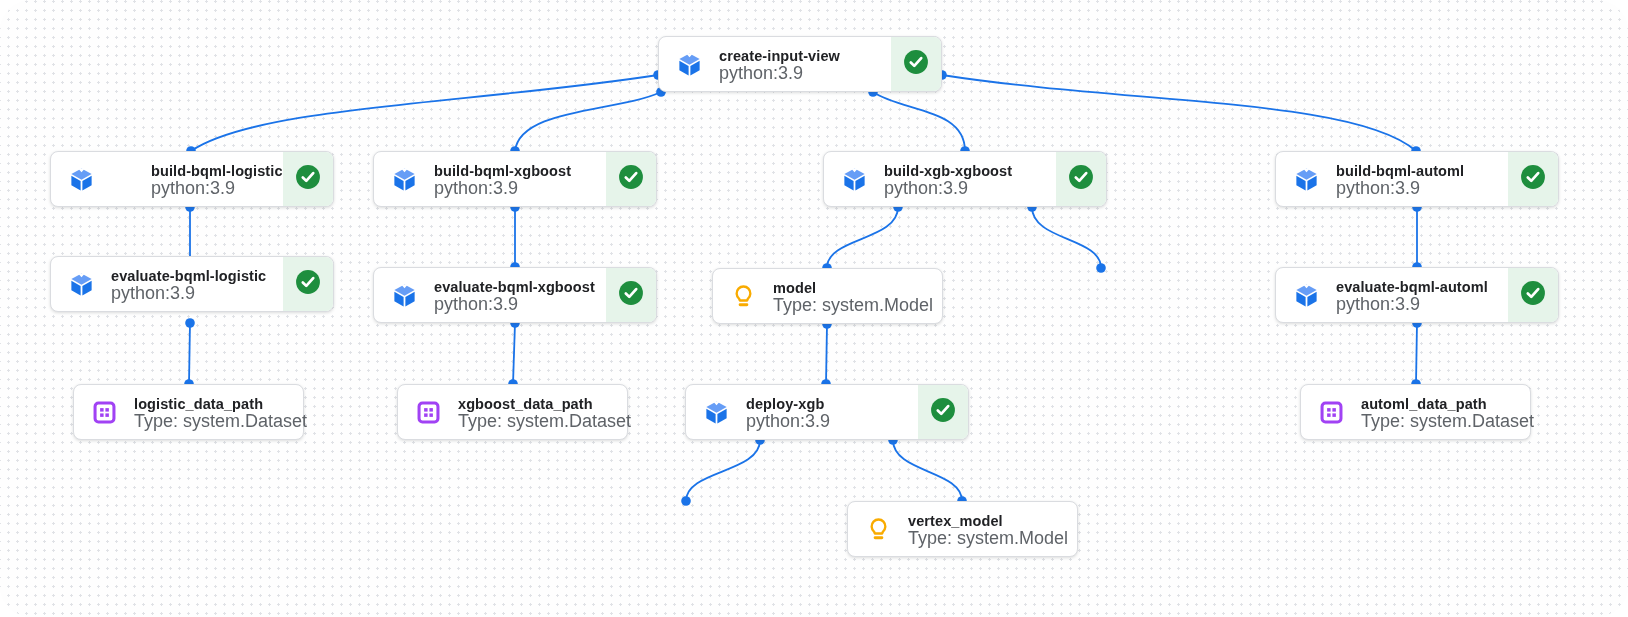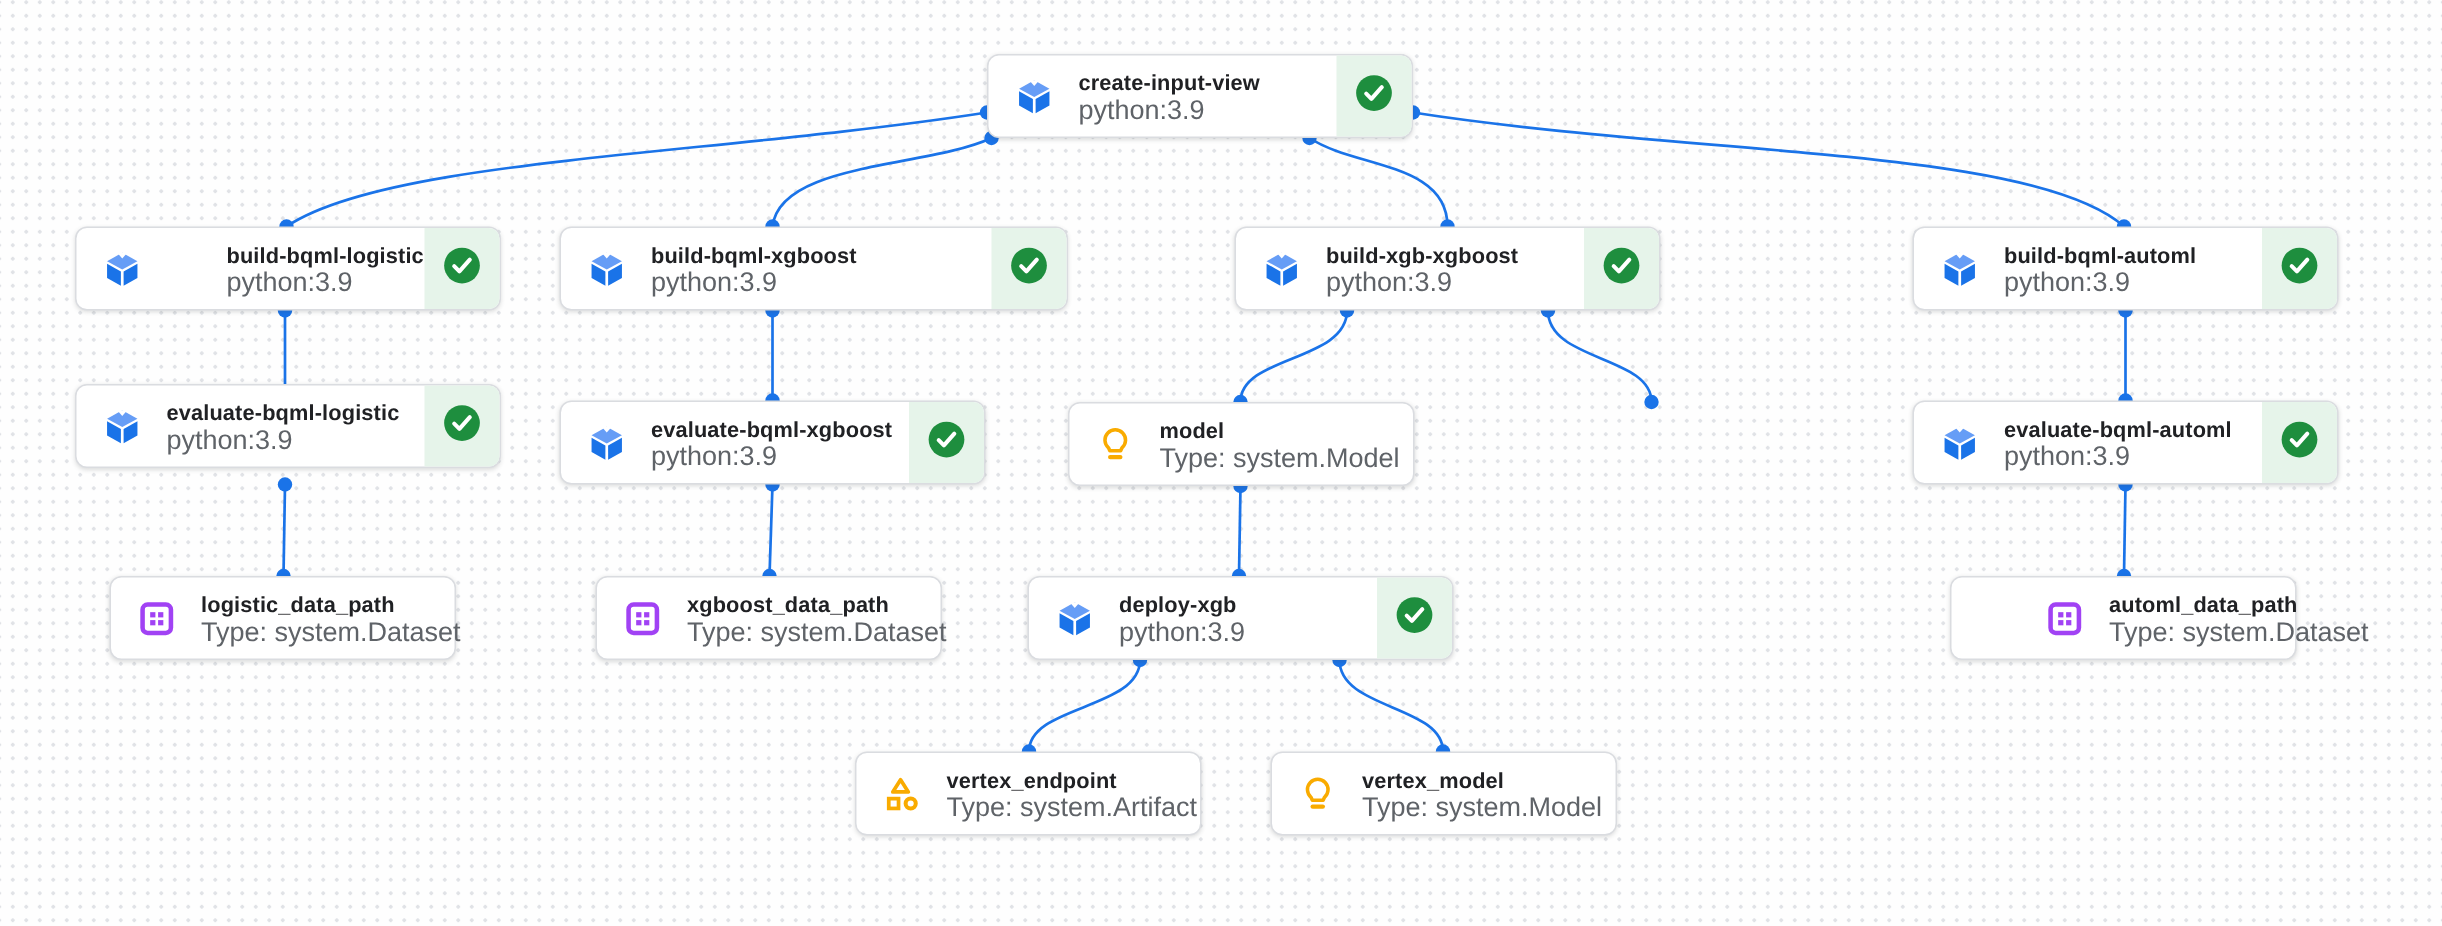--- a/index.html
+++ b/index.html
@@ -8,20 +8,21 @@
     background:#ffffff;
   }
   #canvas{
     position:relative;
     width:1628px;height:617px;
     overflow:hidden;
     background-color:#fefefe;
     background-image:radial-gradient(circle,#e0e2e6 1.1px, transparent 1.3px);
     background-size:9px 9px;
     background-position:4px 6px;
+    border-radius:32px;
   }
   #edges{position:absolute;left:0;top:0;width:1628px;height:617px;}
   #edges path{fill:none;stroke-width:1.8px;}
   .node{
     position:absolute;
     background:#ffffff;
     border:1px solid #dadce0;
     border-radius:8px;
     box-shadow:0 1px 3px rgba(60,64,67,.18);
     display:flex;
@@ -146,21 +147,21 @@
         <div class="title">build-bqml-logistic</div>
         <div class="subtitle">python:3.9</div>
       </div>
       <div class="status" style="background: rgb(230, 244, 234);">
         <span><svg width="26" height="26" viewBox="0 0 24 24">
             <circle cx="12" cy="12" r="11" fill="#1e8e3e"></circle>
             <path d="M7.2 12.4 l3.2 3.2 l6.4 -7.2" fill="none" stroke="#ffffff" stroke-width="2.5" stroke-linecap="round" stroke-linejoin="round"></path>
           </svg></span>
       </div>
     </div>
-    <div class="node execution" style="left: 373px; top: 151px; width: 339px; height: 56px;">
+    <div class="node execution" style="left: 373px; top: 151px; width: 284px; height: 56px;">
       <span class="icon">
         <svg width="27" height="27" viewBox="0 0 24 24">
           <polygon points="12,2.2 21,7.2 12,12.2 3,7.2" fill="#669df6"></polygon>
           <polygon points="9,2.2 15,2.2 12,5.6" fill="#ffffff"></polygon>
           <polygon points="3,8.7 11.2,13.3 11.2,21.8 3,17.2" fill="#1a73e8"></polygon>
           <polygon points="21,8.7 12.8,13.3 12.8,21.8 21,17.2" fill="#1a73e8"></polygon>
         </svg>
       </span>
       <div class="txt">
         <div class="title">build-bqml-xgboost</div>
@@ -328,48 +329,35 @@
           <rect x="12.8" y="8.1" width="3.1" height="3.1" fill="#a142f4"></rect>
           <rect x="8.1" y="12.8" width="3.1" height="3.1" fill="#a142f4"></rect>
           <rect x="12.8" y="12.8" width="3.1" height="3.1" fill="#a142f4"></rect>
         </svg>
       </span>
       <div class="txt">
         <div class="title">xgboost_data_path</div>
         <div class="subtitle">Type: system.Dataset</div>
       </div>
     </div>
-    <div class="node artifact" style="left: 1300px; top: 384px; width: 231px; height: 56px; padding-left: 45px;">
+    <div class="node artifact" style="left: 1300px; top: 384px; width: 231px; height: 56px;">
       <span class="icon">
         <svg width="27" height="27" viewBox="0 0 24 24">
           <rect x="3.6" y="3.6" width="16.8" height="16.8" rx="3" fill="none" stroke="#a142f4" stroke-width="2.7"></rect>
           <rect x="8.1" y="8.1" width="3.1" height="3.1" fill="#a142f4"></rect>
           <rect x="12.8" y="8.1" width="3.1" height="3.1" fill="#a142f4"></rect>
           <rect x="8.1" y="12.8" width="3.1" height="3.1" fill="#a142f4"></rect>
           <rect x="12.8" y="12.8" width="3.1" height="3.1" fill="#a142f4"></rect>
         </svg>
       </span>
       <div class="txt">
         <div class="title">automl_data_path</div>
         <div class="subtitle">Type: system.Dataset</div>
       </div>
     </div>
-    <div class="node artifact" style="left: 570px; top: 501px; width: 231px; height: 56px;">
-      <span class="icon">
-        <svg width="27" height="27" viewBox="0 0 24 24">
-          <path d="M11 3.4 L15.6 10.6 H6.4 Z" fill="none" stroke="#f9ab00" stroke-width="2.2" stroke-linejoin="round"></path>
-          <rect x="4" y="14.6" width="5.8" height="5.8" fill="none" stroke="#f9ab00" stroke-width="2.2"></rect>
-          <circle cx="17" cy="17.5" r="3" fill="none" stroke="#f9ab00" stroke-width="2.4"></circle>
-        </svg>
-      </span>
-      <div class="txt">
-        <div class="title">vertex_endpoint</div>
-        <div class="subtitle">Type: system.Artifact</div>
-      </div>
-    </div>
     <div class="node artifact" style="left: 847px; top: 501px; width: 231px; height: 56px;">
       <span class="icon">
         <svg width="27" height="27" viewBox="0 0 24 24">
           <path d="M8 13.8 A6.1 6.1 0 1 1 16 13.8 L15.2 15.6 H8.8 Z" fill="none" stroke="#f9ab00" stroke-width="2.1" stroke-linejoin="round"></path>
           <line x1="9" y1="19.3" x2="15" y2="19.3" stroke="#f9ab00" stroke-width="2.6" stroke-linecap="round"></line>
         </svg>
       </span>
       <div class="txt">
         <div class="title">vertex_model</div>
         <div class="subtitle">Type: system.Model</div>

